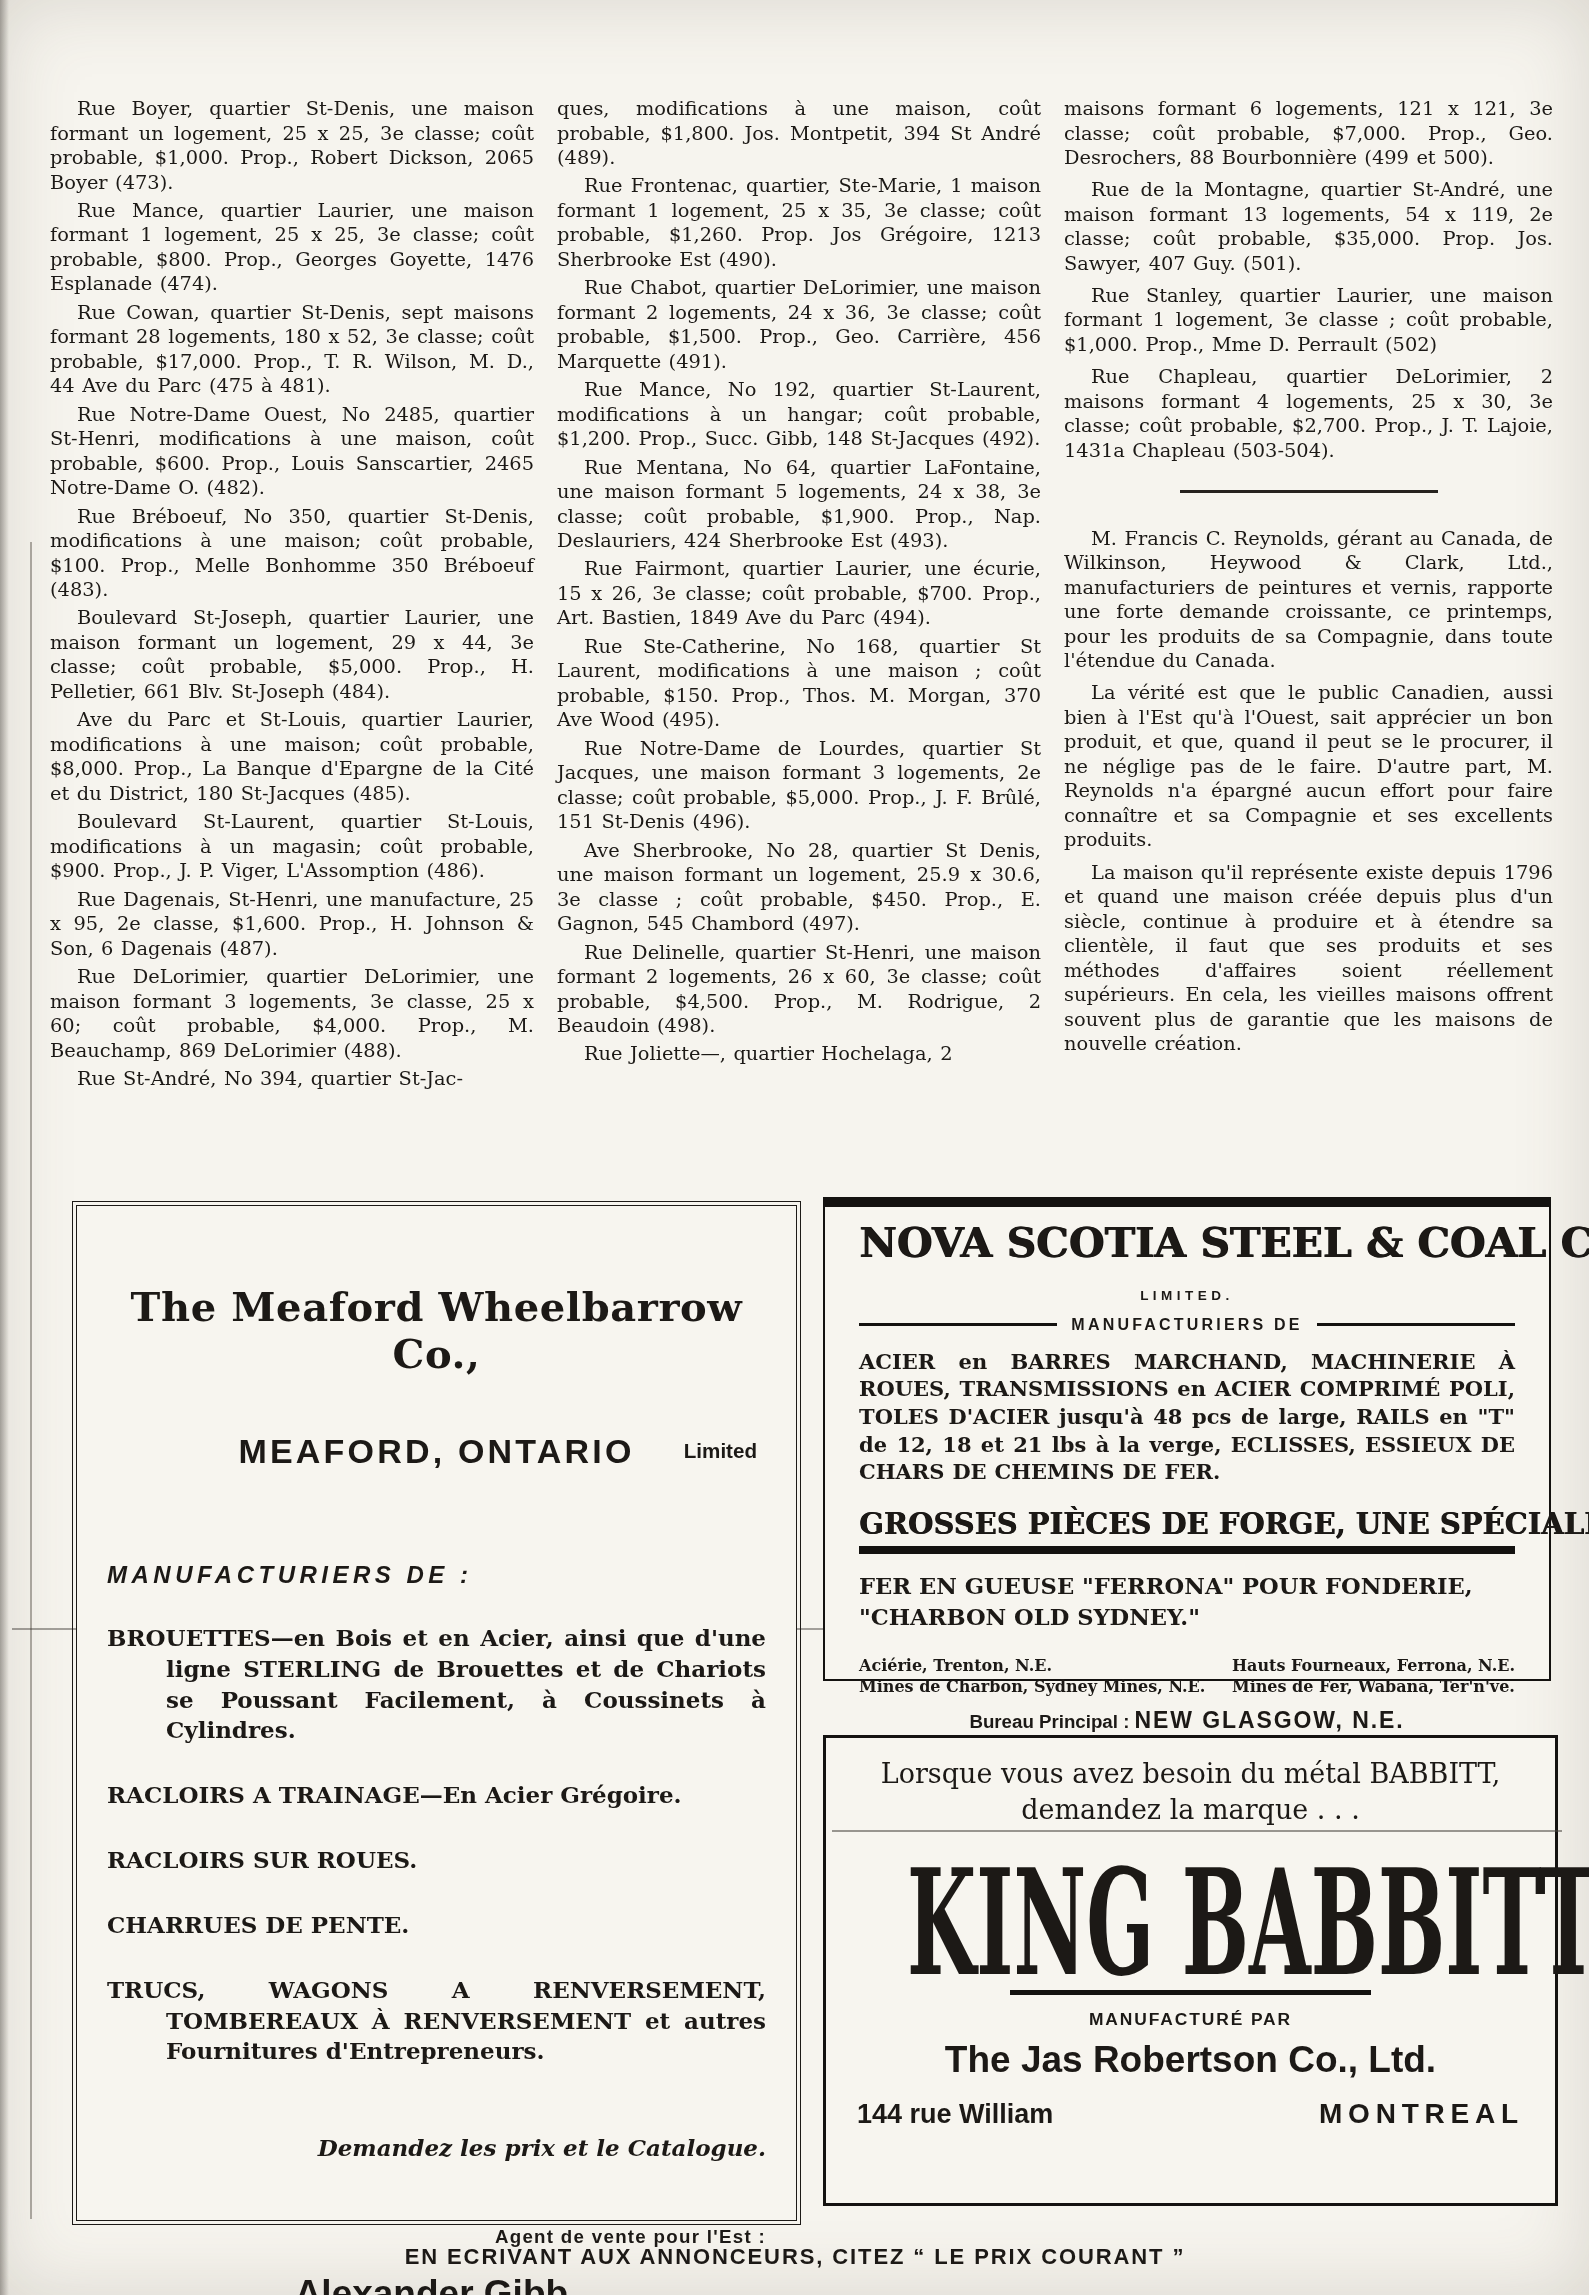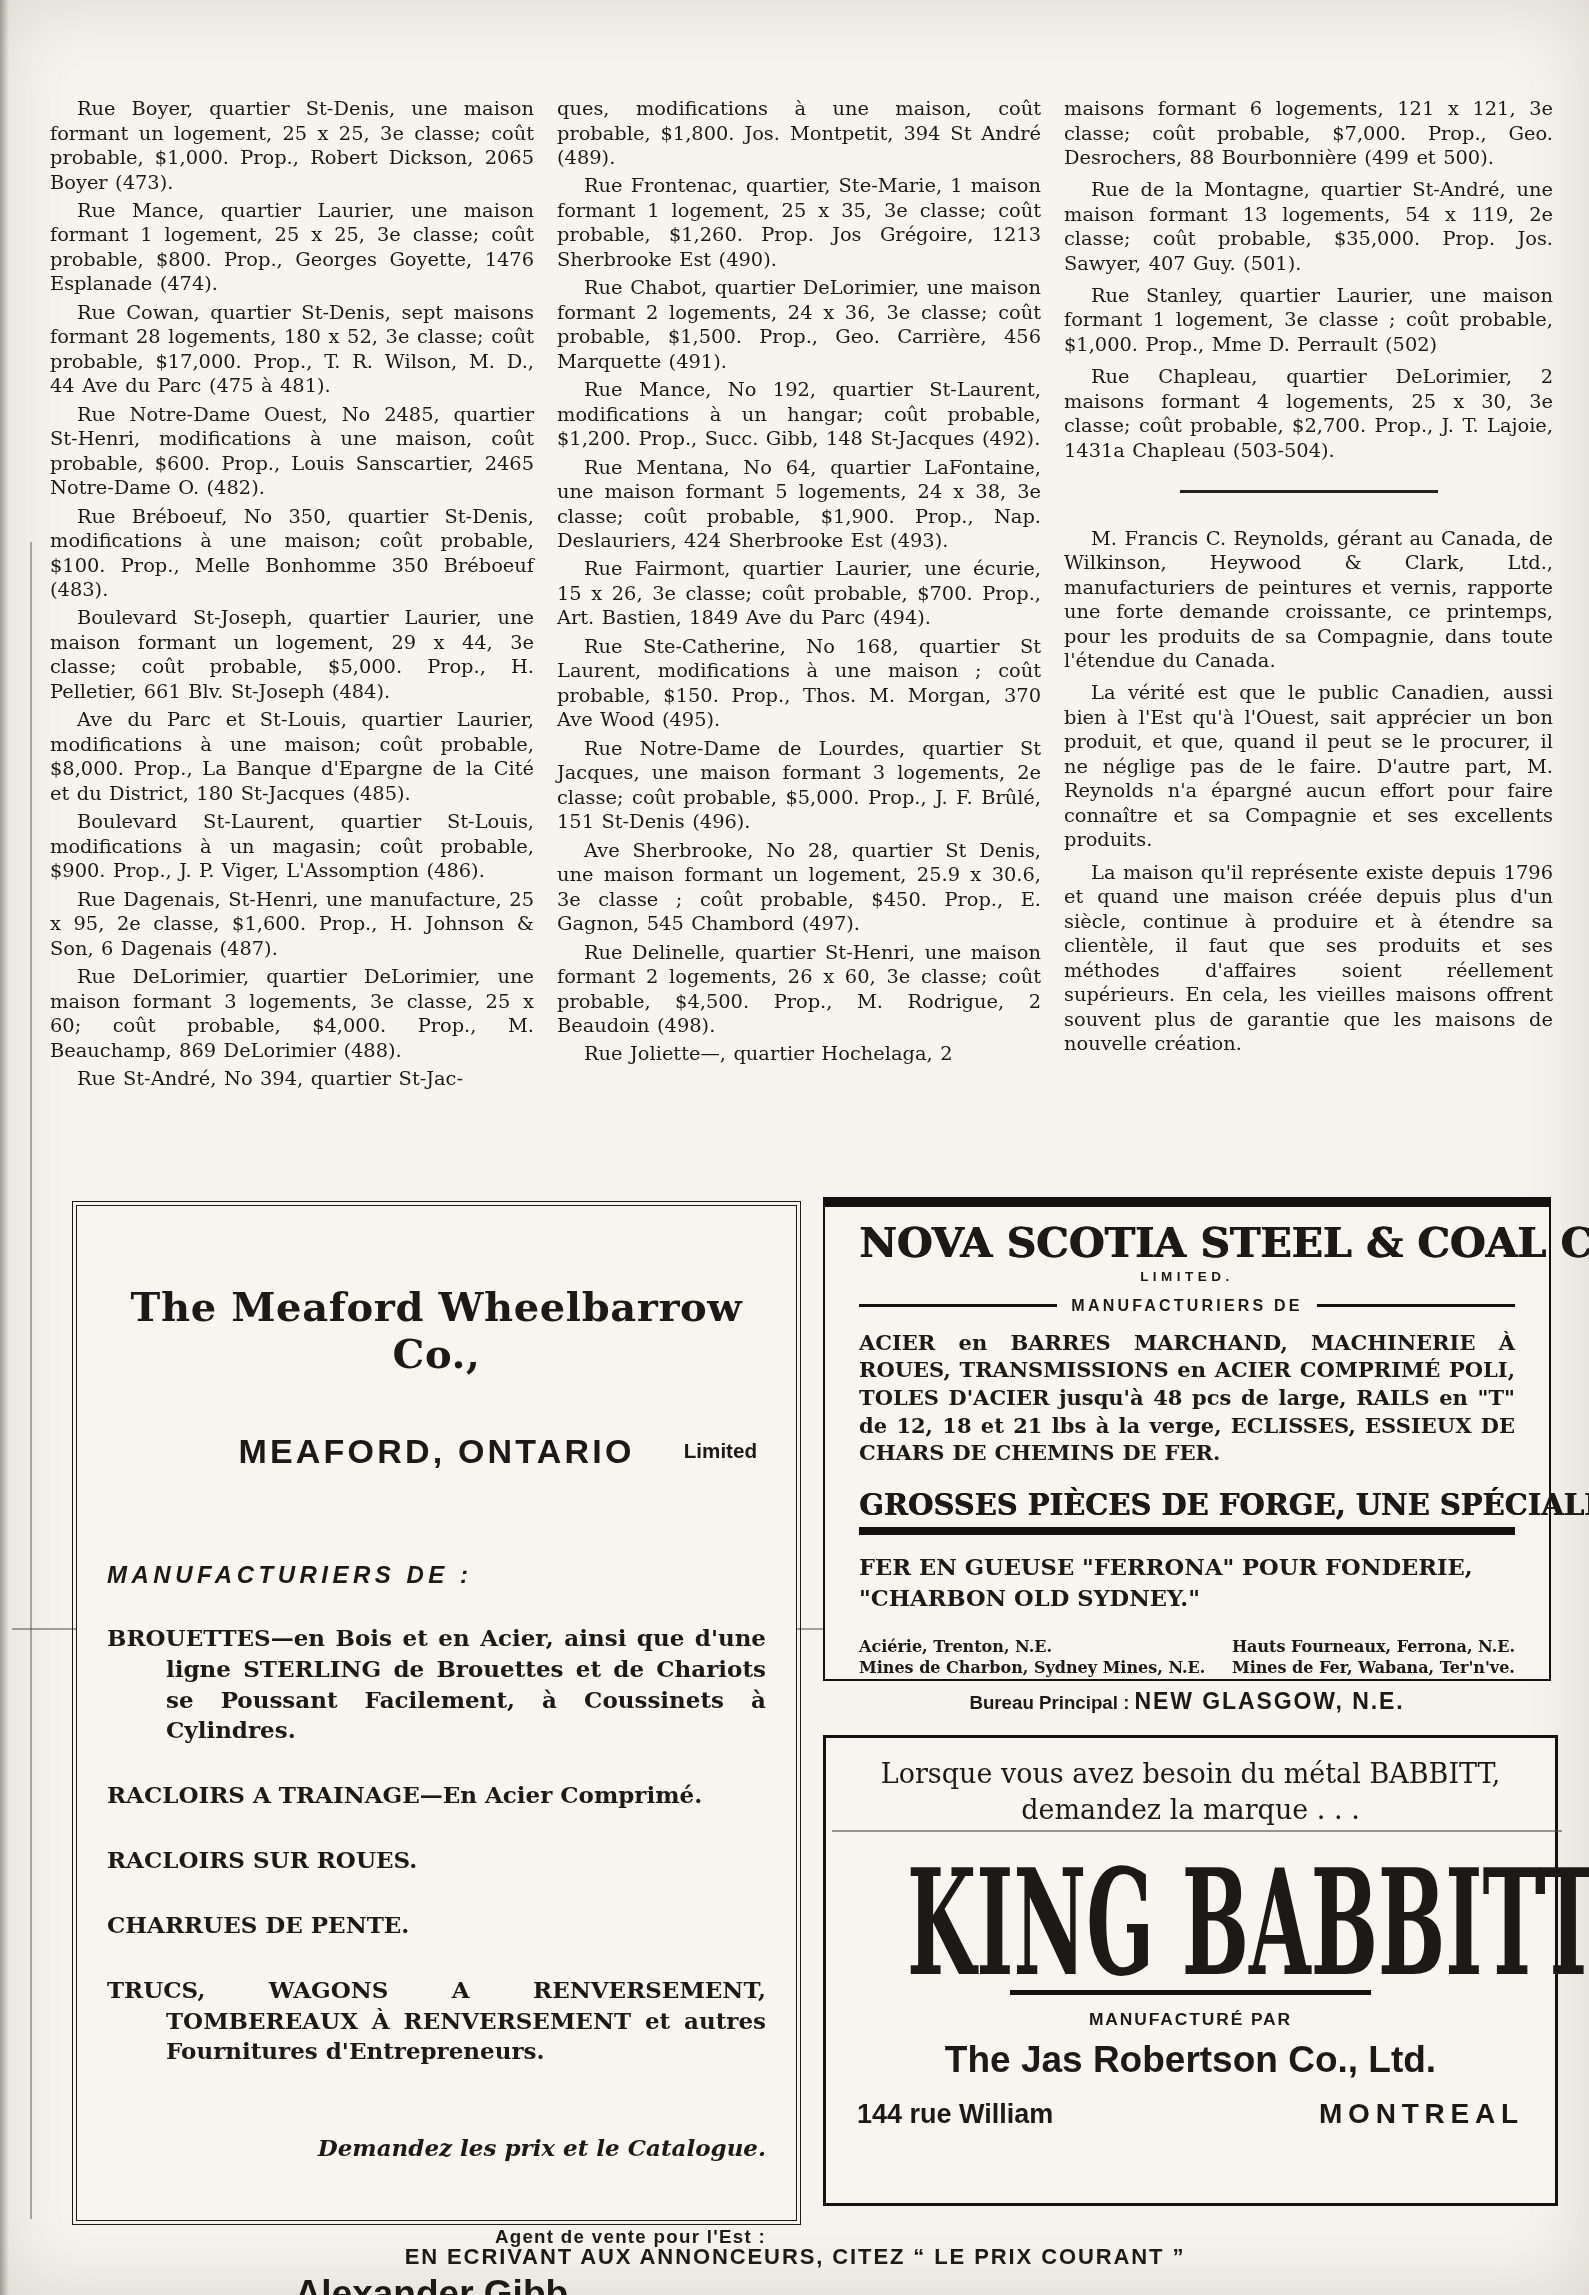--- a/index.html
+++ b/index.html
@@ -54,21 +54,21 @@
   
   .nova{
     left:823px;top:1197px;width:728px;height:484px;
     border:2.6px solid #141210;border-top-width:10.3px;
     padding:0 34px;
   }
   .n-title{
     font-size:41px;font-weight:bold;text-align:center;margin-top:11.6px;white-space:nowrap;
     text-shadow:1px 0 0 #141210;
   }
-  .n-limited{font-family:"Liberation Sans",sans-serif;font-weight:bold;font-size:13.5px;letter-spacing:4.5px;text-align:center;margin-top:2px;}
+  .n-limited{font-family:"Liberation Sans",sans-serif;font-weight:bold;font-size:13.5px;letter-spacing:4.5px;text-align:center;margin-top:21px;}
   .n-manuf{
     display:flex;align-items:center;gap:14px;margin-top:13px;
     font-family:"Liberation Sans",sans-serif;font-weight:bold;font-size:16px;letter-spacing:3.2px;
   }
   .n-manuf::before,.n-manuf::after{content:"";flex:1;height:2.6px;background:#141210;}
   .n-body{font-size:21px;line-height:1.32;font-weight:bold;text-align:justify;margin-top:14px;word-spacing:0.6px;}
   .n-specialty{font-size:29px;font-weight:bold;margin-top:17px;white-space:nowrap;text-shadow:0.6px 0 0 #141210;}
   .n-rule{height:7.7px;background:#141210;margin-top:5.2px;box-shadow:0 10.3px 0 -7.7px #141210;}
   .n-ferrona{font-size:22.6px;line-height:1.35;font-weight:bold;margin-top:17px;}
   .n-locs{display:flex;justify-content:space-between;margin-top:13px;font-size:16px;line-height:1.35;font-weight:bold;}
@@ -159,21 +159,21 @@
   </main>
 
   <section class="ad meaford">
     <div class="m-title">The Meaford Wheelbarrow Co.,</div>
     <div class="m-cityrow">
       <span class="m-city">MEAFORD, ONTARIO</span>
       <span class="m-limited">Limited</span>
     </div>
     <div class="m-manuf">MANUFACTURIERS DE :</div>
     <p class="m-item">BROUETTES—en Bois et en Acier, ainsi que d'une ligne STERLING de Brouettes et de Chariots se Poussant Facilement, à Coussinets à Cylindres.</p>
-    <p class="m-item">RACLOIRS A TRAINAGE—En Acier Comprimé.</p>
+    <p class="m-item">RACLOIRS A TRAINAGE—En Acier Grégoire.</p>
     <p class="m-item">RACLOIRS SUR ROUES.</p>
     <p class="m-item">CHARRUES DE PENTE.</p>
     <p class="m-item">TRUCS, WAGONS A RENVERSEMENT, TOMBEREAUX À RENVERSEMENT et autres Fournitures d'Entrepreneurs.</p>
     <div class="m-catalog">Demandez les prix et le Catalogue.</div>
     <div class="m-agent-label">Agent de vente pour l'Est :</div>
     <div class="m-agent-name">Alexander Gibb,</div>
 
   </section>
 
   <section class="ad nova">

